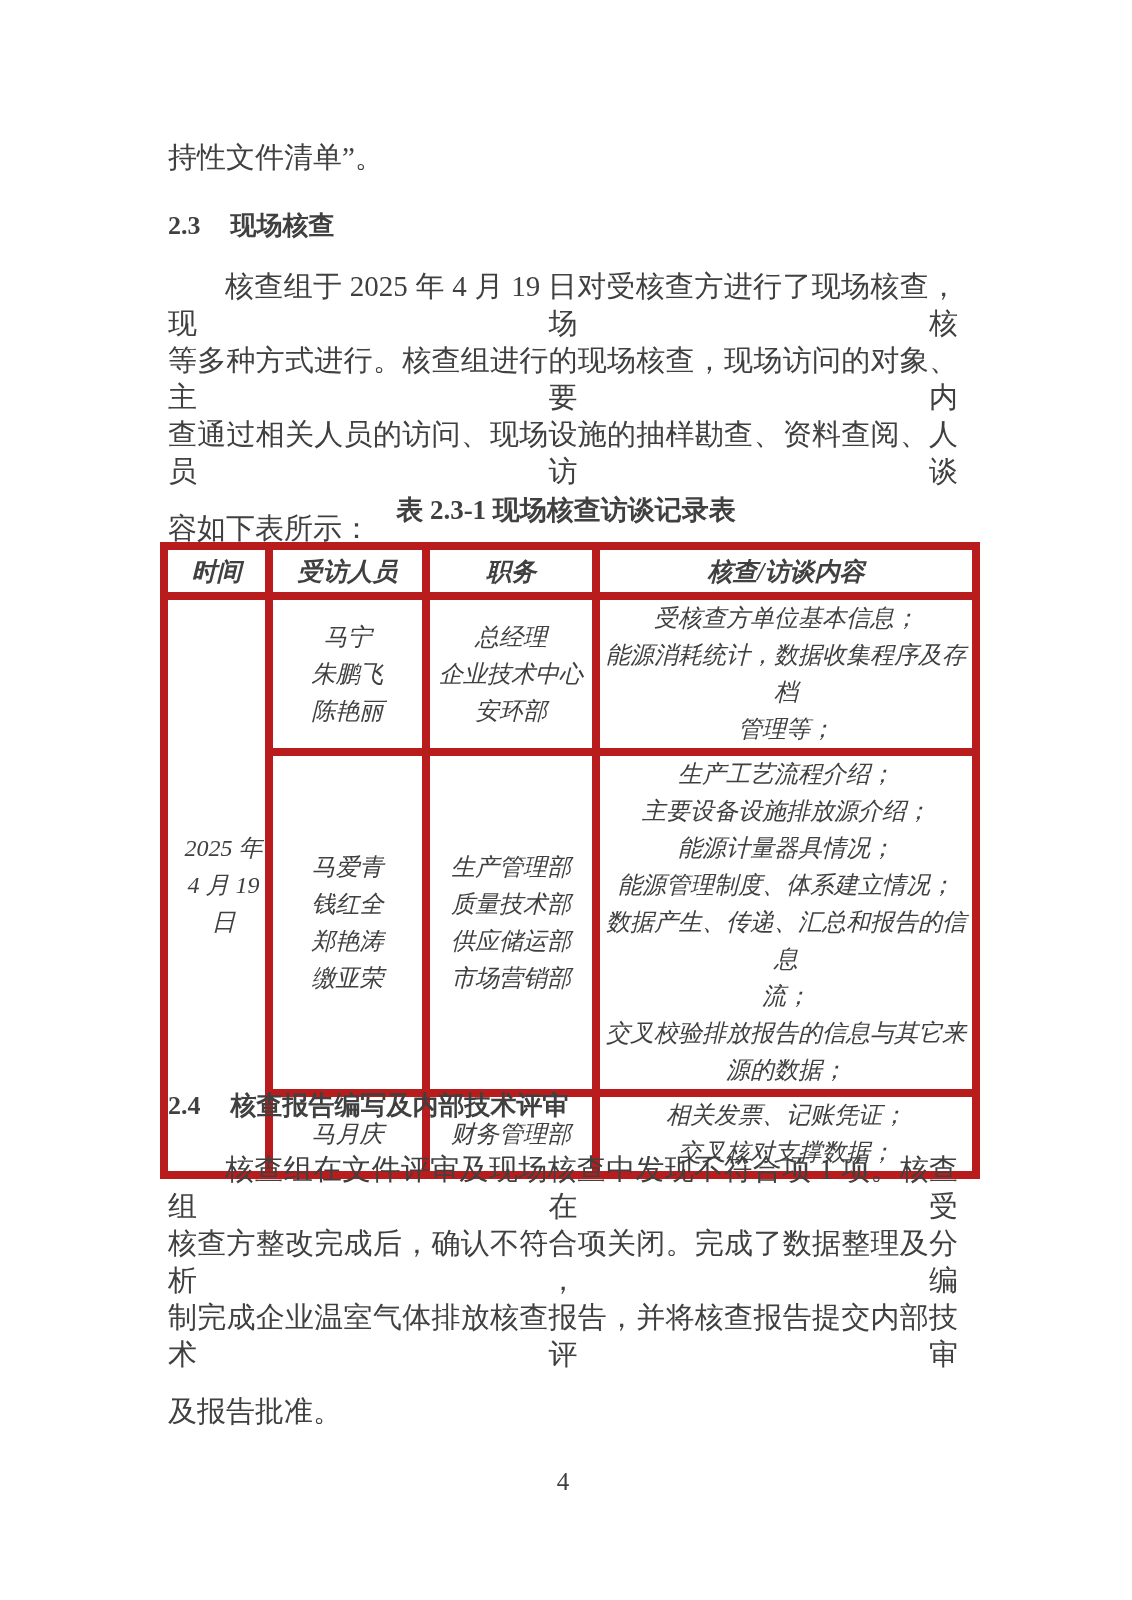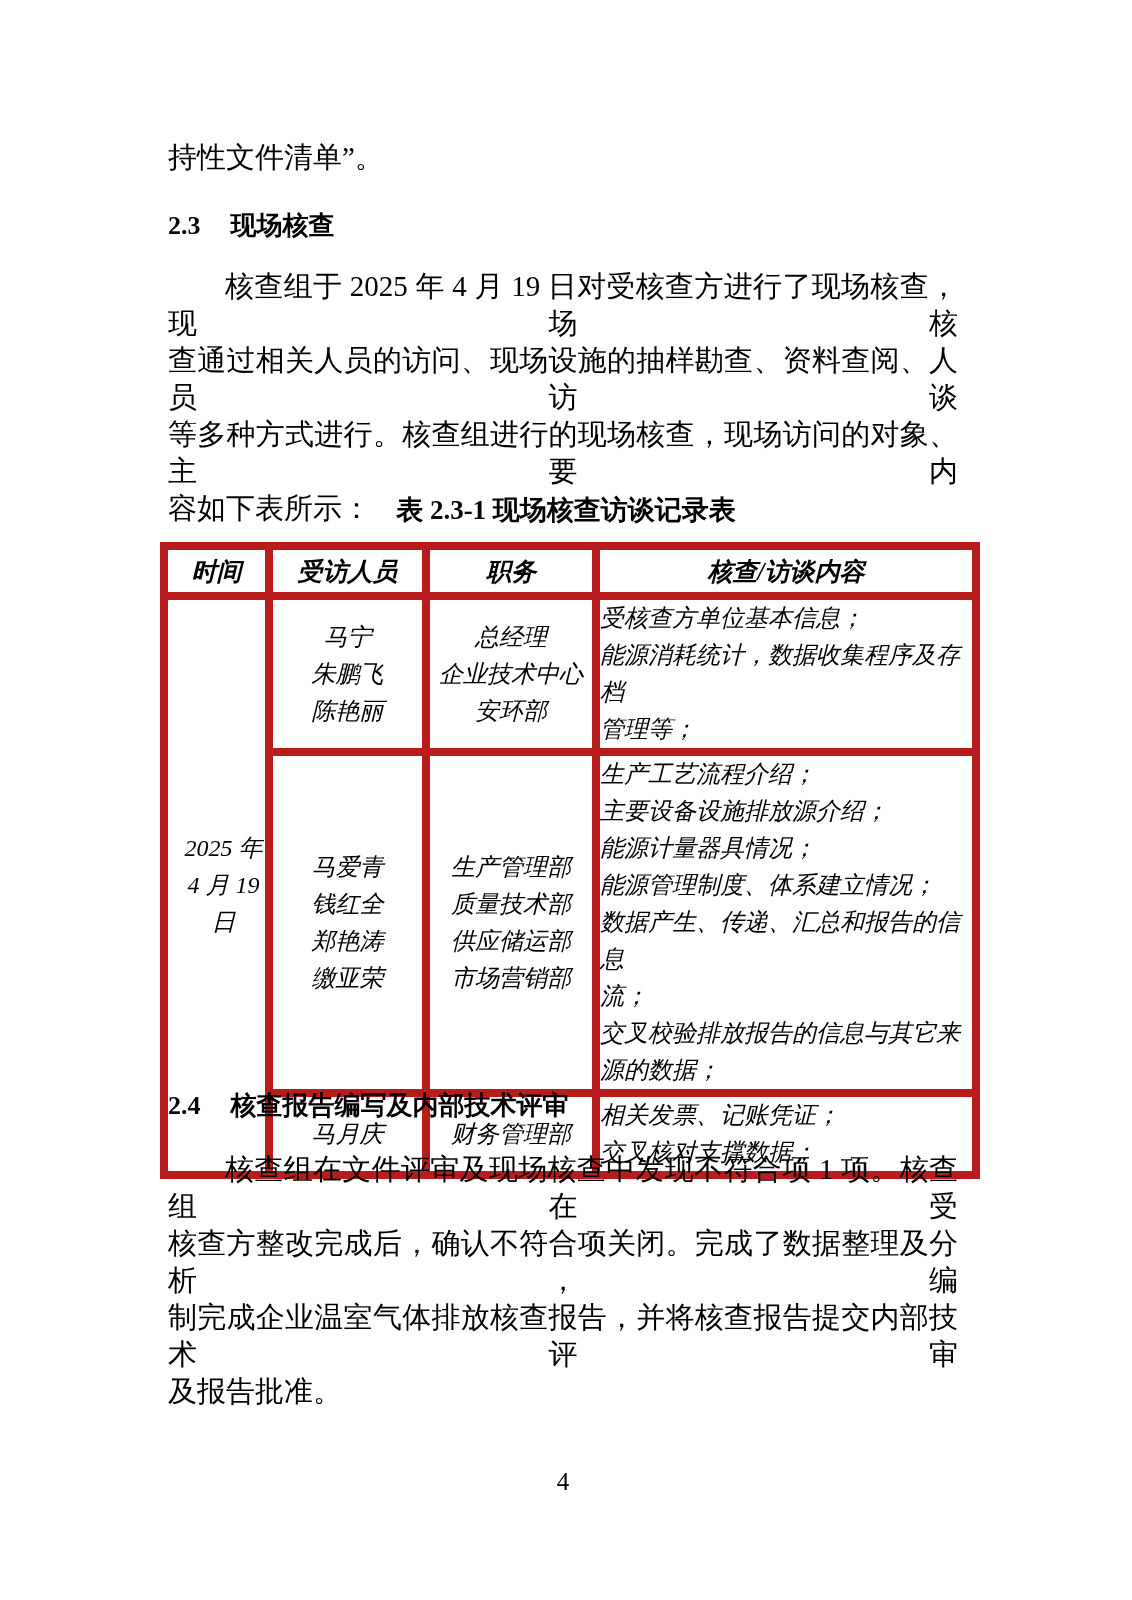--- a/index.html
+++ b/index.html
@@ -1,64 +1,64 @@
 <!DOCTYPE html>
 <html><head>
 <meta charset="utf-8">
 <style>
   html,body { margin:0; padding:0; background:#e8e8e8; }
   .page {
     position:relative; width:1132px; height:1600px; margin:0 auto;
-    background:#ffffff; color:#000000;
+    background:#ffffff; color:#404040;
     font-family:"Liberation Serif","DejaVu Serif",serif;
     overflow:hidden;
   }
   .cont-line { position:absolute; left:168px; top:140px; font-size:29px; line-height:34px; }
   .heading { position:absolute; left:168px; font-weight:bold; font-size:26px; line-height:40px; white-space:nowrap; }
   .h23 { top:206px; }
   .h24 { top:1086px; }
   .heading .num { margin-right:30px; }
   .para { position:absolute; left:168px; width:790px; font-size:29px; line-height:54px; }
   .p1 { top:268px; }
   .p2 { top:1151px; }
   .para .ln { text-align:justify; text-align-last:justify; }
   .para .ln:first-child { text-indent:57px; }
-  .para .ln:last-child { text-align-last:left; }
+  .para .ln:last-child { text-align-last:left;margin-top:20px; }
   .caption { position:absolute; left:160px; width:812px; top:492px; text-align:center; font-weight:bold; font-size:27px; }
   table.rec {
     position:absolute; left:160px; top:542px; width:812px;
     border-collapse:collapse; table-layout:fixed; font-size:24px;
   }
   table.rec th, table.rec td { border:8px solid #b91c1c; padding:0; vertical-align:middle; overflow:hidden;font-style:italic; }
   table.rec th { font-size:25px; font-weight:bold; height:42px; text-align:center; }
   tr.r1 { height:113px; }
   tr.r2 { height:298px; }
   tr.r3 { height:75px; }
   .ln { line-height:37px; }
   .cell-center .ln { text-align:center; }
   .cell-content { padding:1px 8px 1px 11px; }
-  .cell-content .ln { text-align:left; }
+  .cell-content .ln { text-align:center; }
   .date-cell .ln { text-align:center;padding-left:14px; }
   .pagenum { position:absolute; left:168px; width:790px; top:1468px; text-align:center; font-size:25px; }
 </style>
 </head>
 <body>
 
 <div class="page">
 
   <div class="cont-line">持性文件清单”。</div>
 
   <div class="heading h23">
     <span class="num">2.3</span><span>现场核查</span>
   </div>
 
   <div class="para p1">
       <div class="ln">核查组于 2025 年 4 月 19 日对受核查方进行了现场核查，现场核</div>
+      <div class="ln">等多种方式进行。核查组进行的现场核查，现场访问的对象、主要内</div>
       <div class="ln">查通过相关人员的访问、现场设施的抽样勘查、资料查阅、人员访谈</div>
-      <div class="ln">等多种方式进行。核查组进行的现场核查，现场访问的对象、主要内</div>
       <div class="ln">容如下表所示：</div>
     </div>
 
   <div class="caption">表 2.3-1 现场核查访谈记录表</div>
 
   <table class="rec">
     <colgroup>
       <col style="width:105px">
       <col style="width:157px">
       <col style="width:170px">

